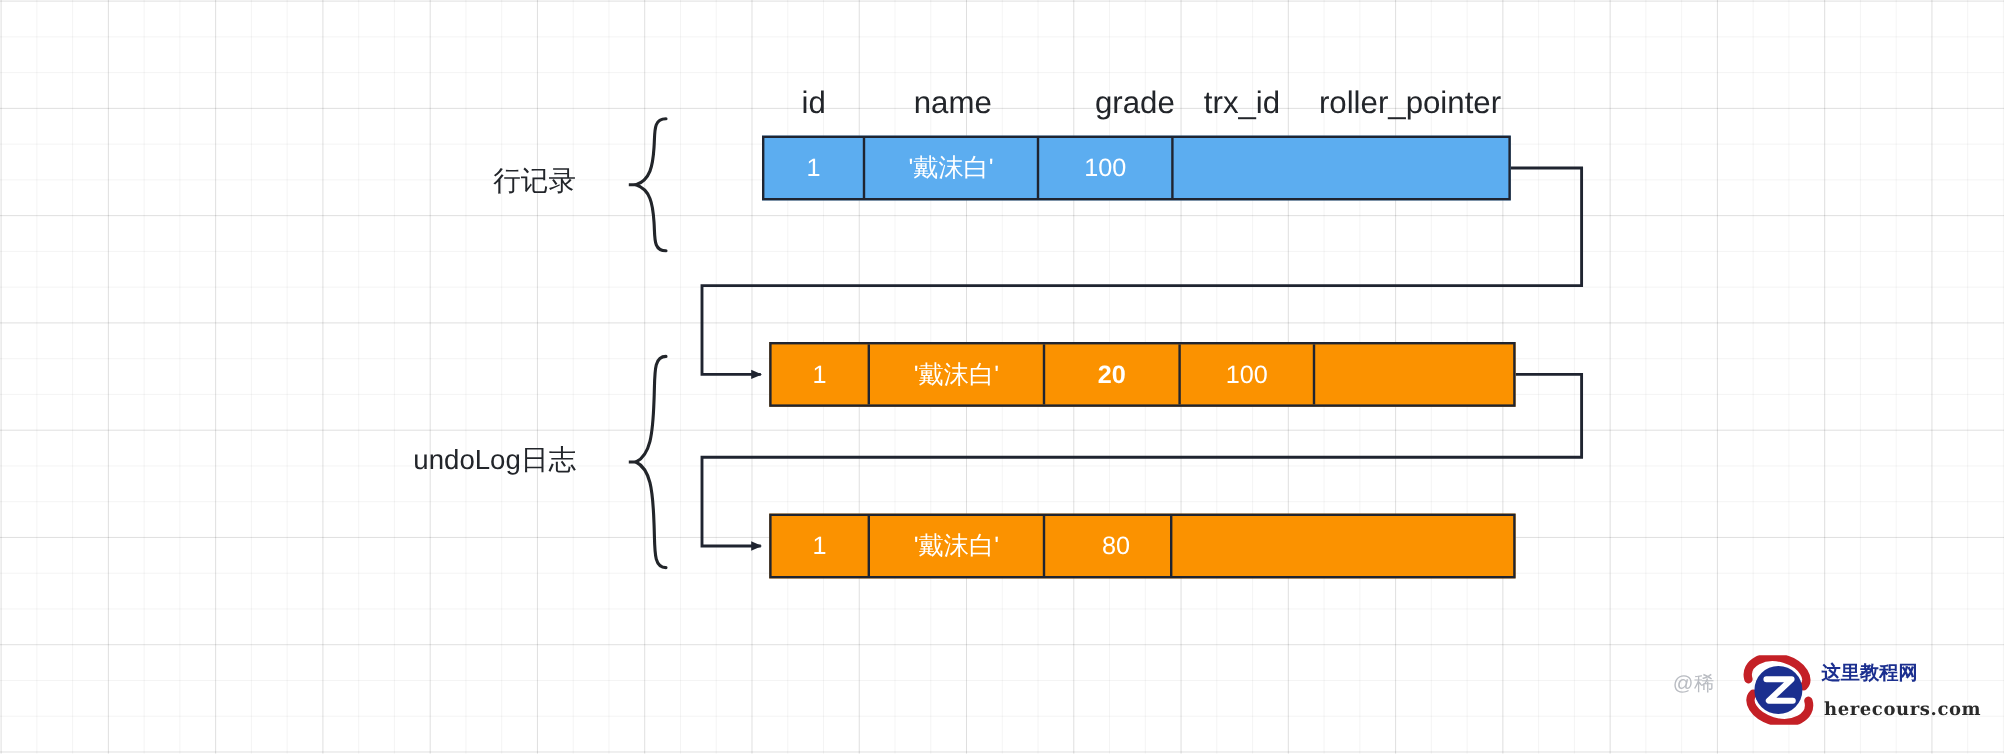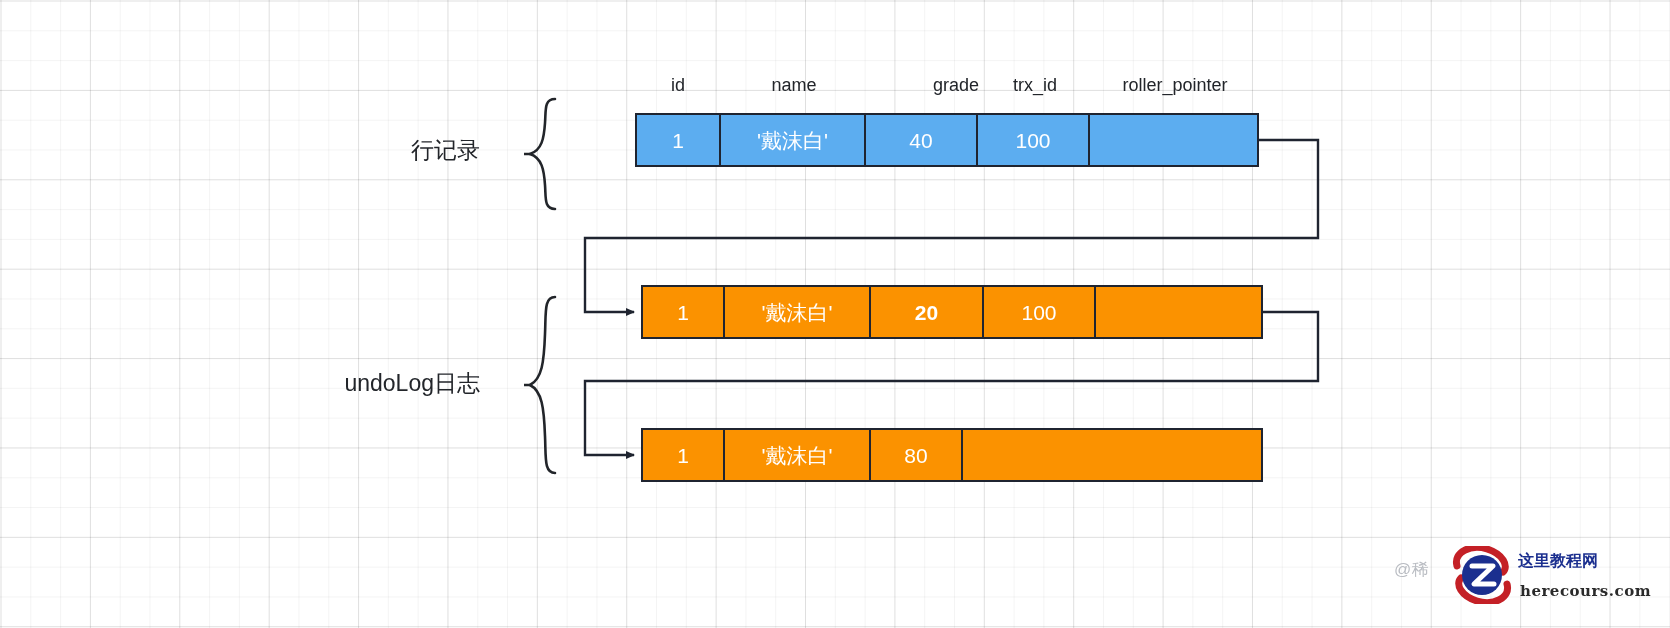--- a/index.html
+++ b/index.html
@@ -44,21 +44,21 @@
     top: 67px;
     left: 635px;
     width: 624px;
     height: 36px;
     display: flex;
     align-items: center;
   }
   .column-header-cell {
     text-align: center;
     color: #22252a;
-    font-size: 18px;
+    font-size: 26px;
     line-height: 1;
     white-space: nowrap;
   }
 
   
   .record-row {
     position: absolute;
     display: flex;
     box-sizing: border-box;
     border: 2px solid #1f2430;
@@ -193,37 +193,36 @@
     <div class="column-header-cell" style="width:86px;">id</div>
     <div class="column-header-cell" style="width:146px;">name</div>
     <div class="column-header-cell" style="width:112px;text-align:right;">grade</div>
     <div class="column-header-cell" style="width:112px;">trx_id</div>
     <div class="column-header-cell" style="width:168px;">roller_pointer</div>
   </div>
 
   <div class="record-row row-blue" id="row-current">
     <div class="record-cell" style="width:84px;">1</div>
     <div class="record-cell" style="width:145px;">'戴沫白'</div>
-    <div class="record-cell" style="width:112px;">40</div>
     <div class="record-cell" style="width:112px;">100</div>
     <div class="record-cell" style="width:167px;"></div>
   </div>
 
   <div class="record-row row-orange" id="row-undo-1">
     <div class="record-cell" style="width:82px;">1</div>
     <div class="record-cell" style="width:146px;">'戴沫白'</div>
     <div class="record-cell" style="width:113px;font-weight:bold;">20</div>
     <div class="record-cell" style="width:112px;">100</div>
     <div class="record-cell" style="width:165px;"></div>
   </div>
 
   <div class="record-row row-orange" id="row-undo-2">
     <div class="record-cell" style="width:82px;">1</div>
     <div class="record-cell" style="width:146px;">'戴沫白'</div>
-    <div class="record-cell" style="width:92px;">80</div>
+    <div class="record-cell" style="width:92px;margin-left:14px;">80</div>
     <div class="record-cell" style="width:165px;"></div>
   </div>
 
   <svg class="brace-svg" id="brace-row-record" width="36" height="116" viewBox="0 0 36 116">
     <path d="M31,3 C20,3 22,14 21,27 C20,42 18,54 6,58
              C18,62 20,74 21,89 C22,102 20,113 31,113" fill="none" stroke="#22252a" stroke-width="2.6" stroke-linecap="round"></path>
     <path d="M6,58 L0,58" fill="none" stroke="#22252a" stroke-width="2.6" stroke-linecap="round"></path>
   </svg>
 
   <svg class="brace-svg" id="brace-undolog" width="36" height="182" viewBox="0 0 36 182">

